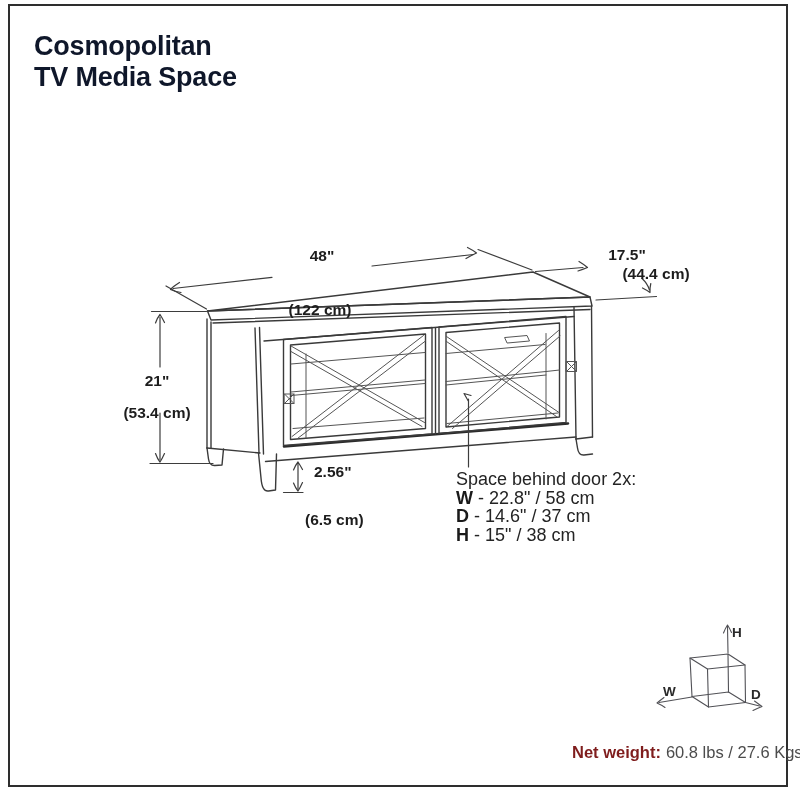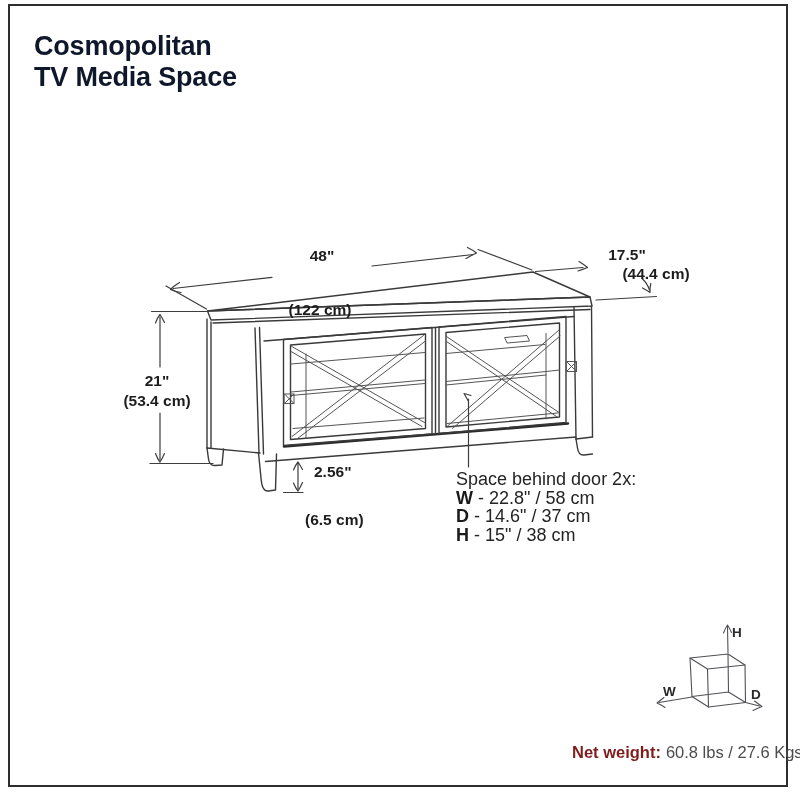--- a/index.html
+++ b/index.html
@@ -177,21 +177,21 @@
     </g>
   </svg>
 
   <div class="dimtext ctr" style="left:322px;top:247px;">48"</div>
   <div class="dimtext ctr" style="left:320px;top:269px;margin-top:32px;">(122 cm)</div>
 
   <div class="dimtext ctr" style="left:627px;top:246px;">17.5"</div>
   <div class="dimtext ctr" style="left:624px;top:265px;margin-left:32px;">(44.4 cm)</div>
 
   <div class="dimtext ctr" style="left:157px;top:372px;">21"</div>
-  <div class="dimtext ctr" style="left:157px;top:392px;">(53.4 cm)</div>
+  <div class="dimtext ctr" style="left:157px;top:404px;">(53.4 cm)</div>
 
   <div class="dimtext" style="left:314px;top:463px;">2.56"</div>
   <div class="dimtext" style="left:305px;top:479px;margin-top:32px;">(6.5 cm)</div>
 
   <div class="space-block">
     <div>Space behind door 2x:</div>
     <div>
       <b>W</b>
       <span>- 22.8" / 58 cm</span>
     </div>

